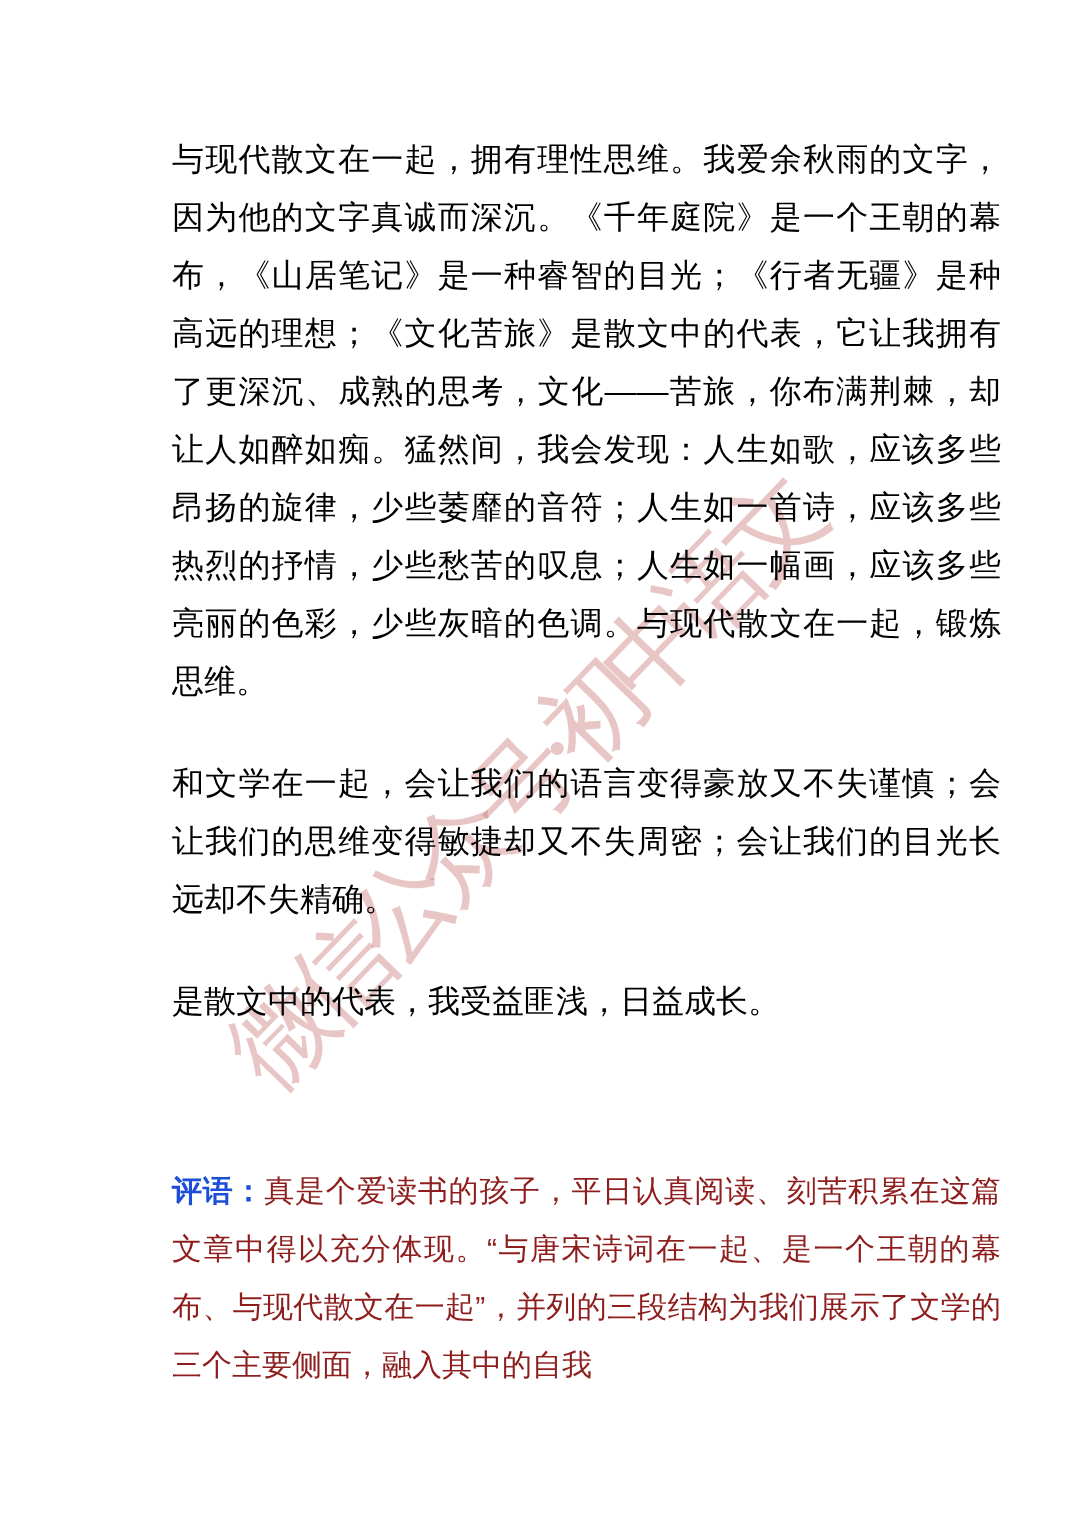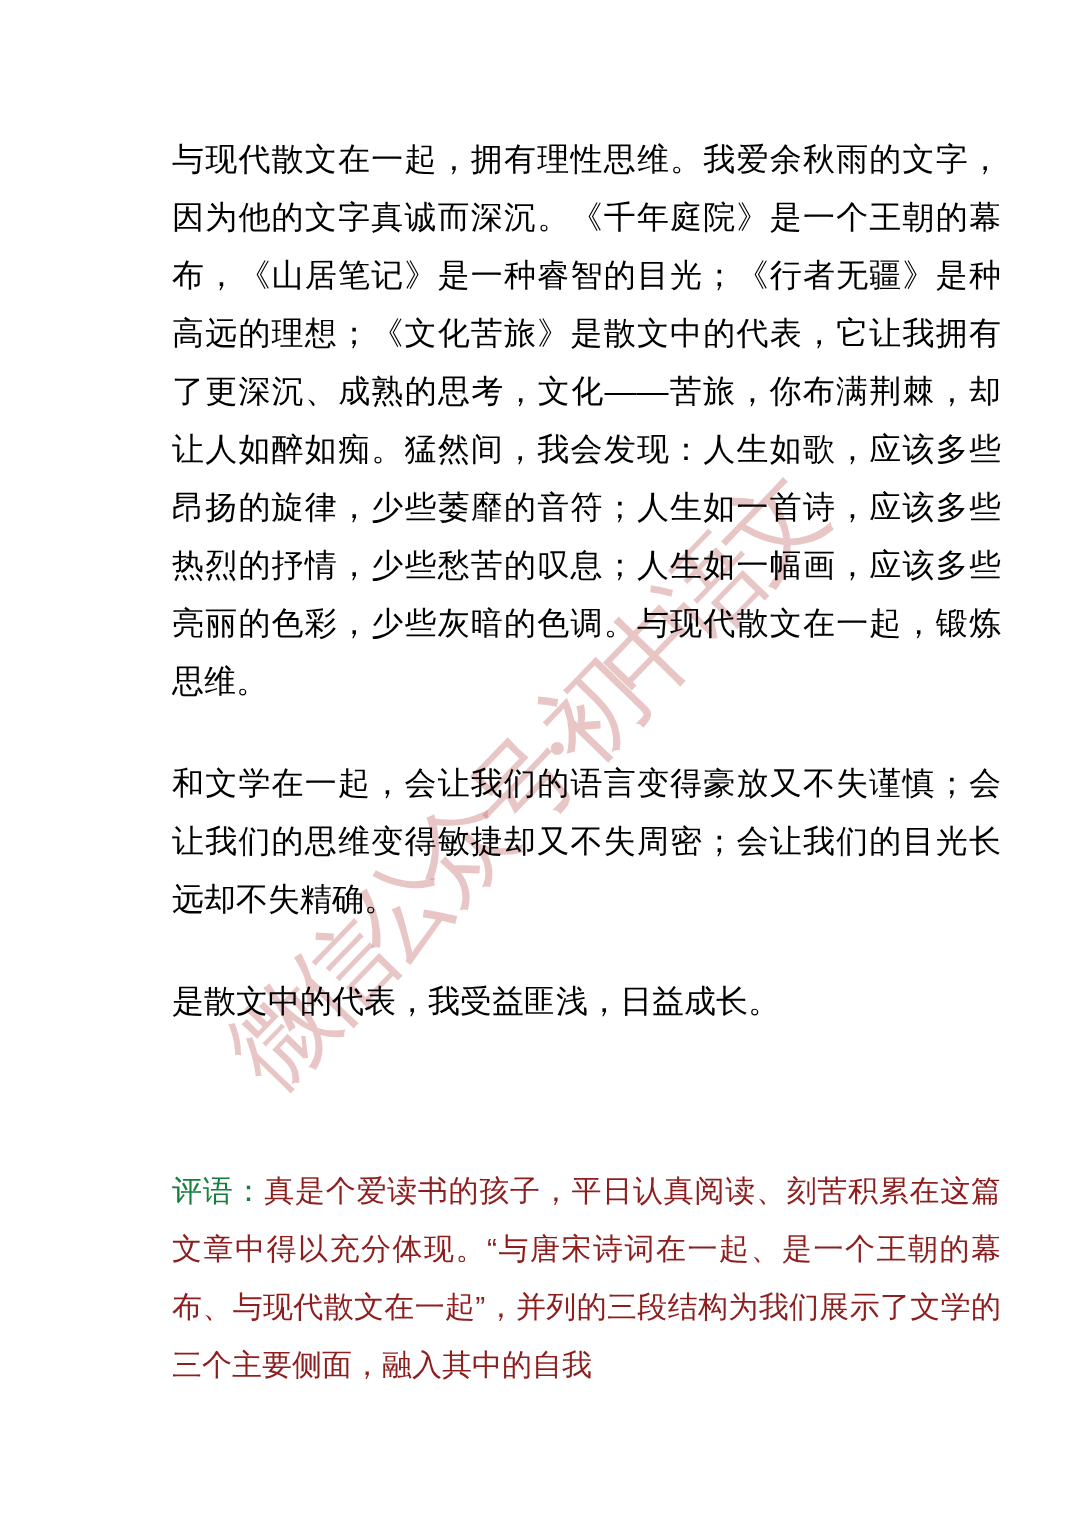--- a/index.html
+++ b/index.html
@@ -52,22 +52,22 @@
   .comment-p {
     font-size: 30px;
     line-height: 58px;
     color: #8e1e1e;
     text-align: justify;
     text-justify: inter-ideograph;
     margin: 132px 0 0 0;
     word-break: break-all;
   }
   .comment-label {
-    font-weight: normal;
-    color: #15803d;
+    font-weight: bold;
+    color: #1d4ed8;
   }
 </style>
 </head>
 <body>
 
 <div class="page">
 
   <div class="watermark">微信公众号·初中语文</div>
 
   <div class="content">

